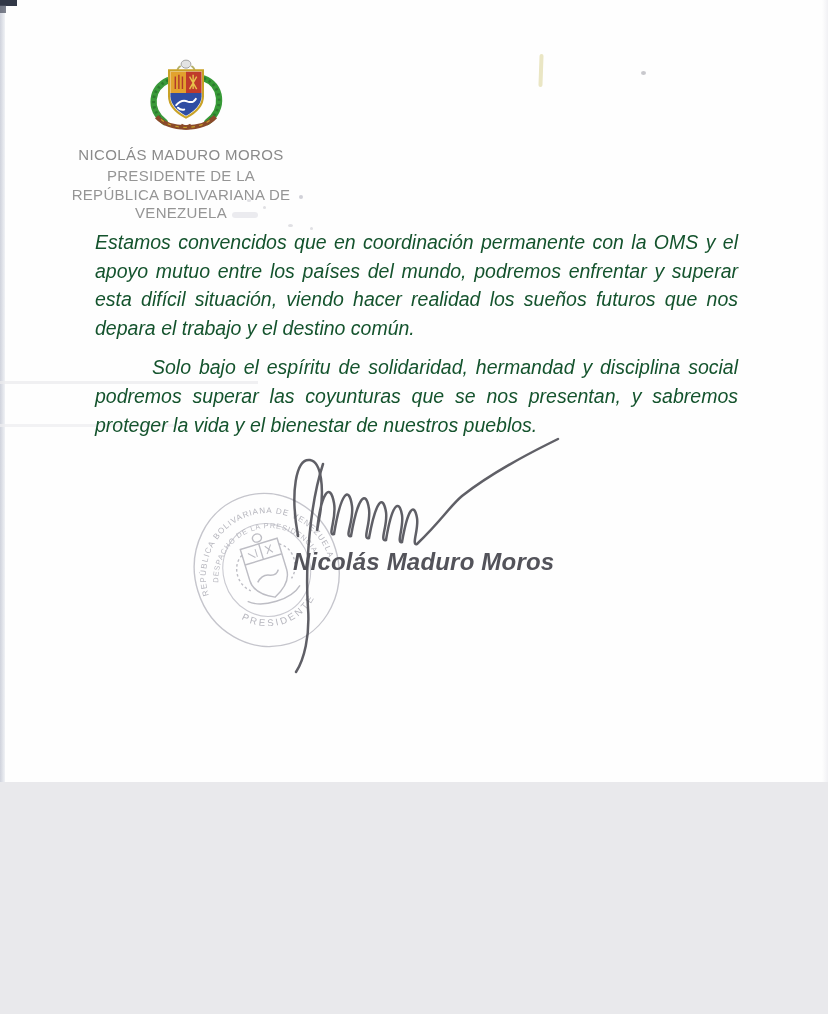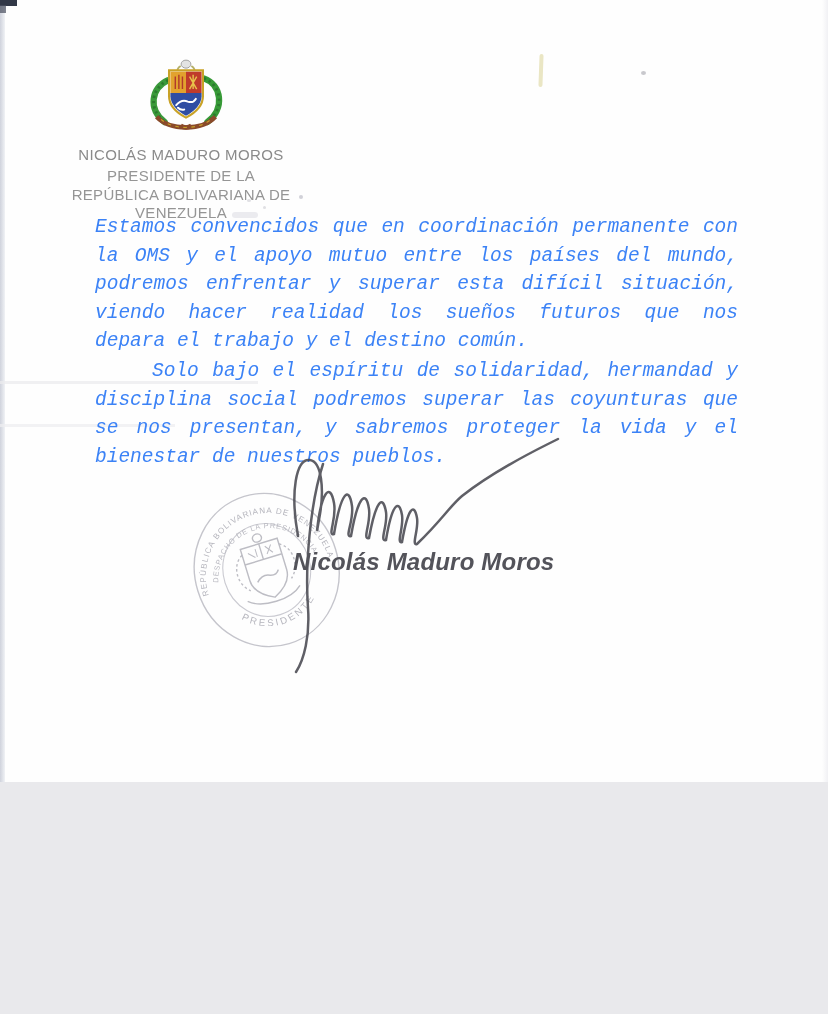--- a/index.html
+++ b/index.html
@@ -32,25 +32,25 @@
   .sm6{left:232px;top:212px;width:26px;height:6px;border-radius:4px;background:#e6e6eb;opacity:.8;}
 
   
   .crest{position:absolute;left:141px;top:57px;width:90px;height:82px;}
   .letterhead{position:absolute;left:30px;top:146px;width:302px;text-align:center;
     color:#8e8e8e;line-height:1.25;}
   .letterhead .lh-name{font-size:15px;letter-spacing:.4px;margin-bottom:2px;color:#8a8a8a;}
   .letterhead .lh-sub{font-size:15px;letter-spacing:.3px;color:#959595;}
 
   
-  .body-text{position:absolute;left:95px;top:213px;width:643px;
-    font-style:italic;font-size:19.5px;line-height:28.6px;color:#3b82f6;
-    text-align:justify;font-family:Liberation Mono, monospace;}
+  .body-text{position:absolute;left:95px;top:228px;width:643px;
+    font-style:italic;font-size:19.5px;line-height:28.6px;color:#14532d;
+    text-align:justify;}
   .body-text p{margin:0;}
-  .body-text p + p{margin-top:1px;text-indent:57px;}
+  .body-text p + p{margin-top:11px;text-indent:57px;}
 
   
   .stamp{position:absolute;left:191px;top:489px;width:152px;height:164px;
     transform:rotate(-17deg);opacity:.85;}
   .signature-svg{position:absolute;left:180px;top:428px;width:420px;height:255px;}
   .signer-name{position:absolute;left:293px;top:548px;width:280px;
     font-size:24px;font-weight:bold;font-style:italic;color:#53535a;letter-spacing:.2px;}
 
   svg text{font-family:"Liberation Sans","DejaVu Sans",sans-serif;}
 </style>

